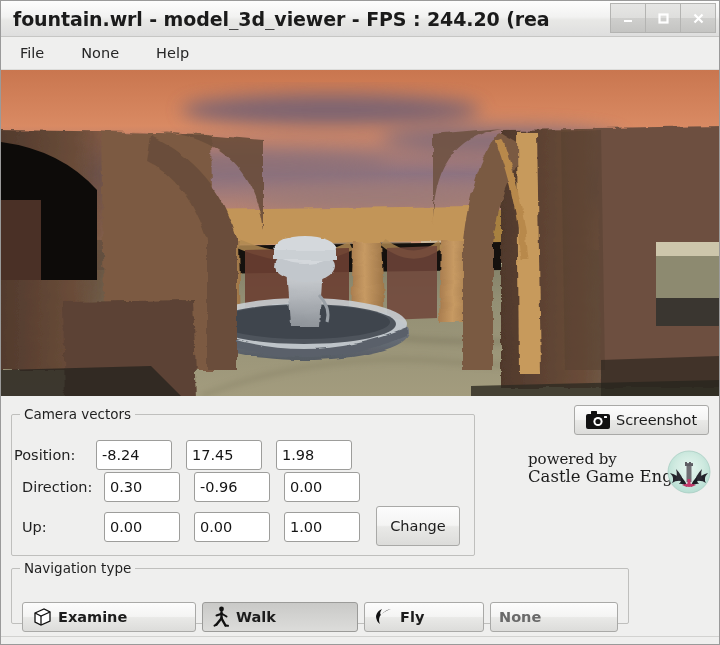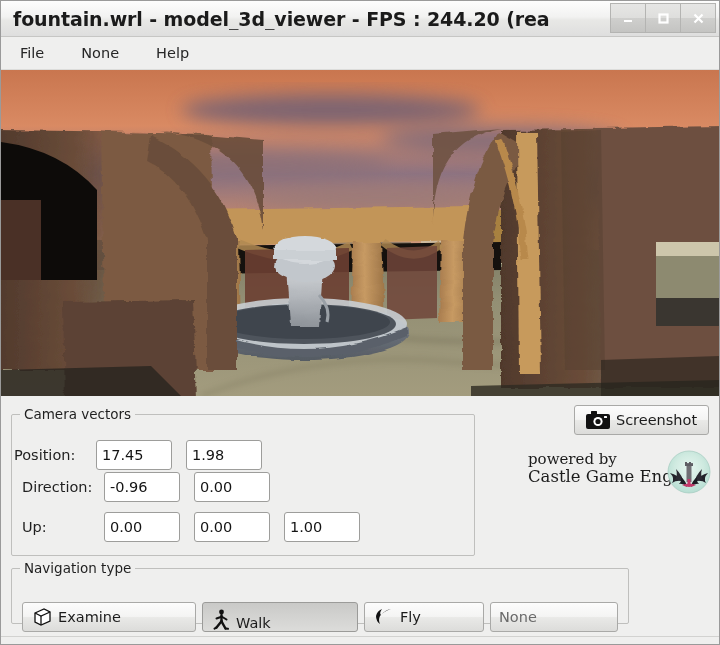--- a/index.html
+++ b/index.html
@@ -196,25 +196,25 @@
 
   .nav-btn {
     position: absolute;
     top: 26px;
     height: 30px;
     gap: 5px;
     padding: 0 8px;
     justify-content: flex-start;
   }
   #nav-examine { left: 10px; width: 174px; }
-  #nav-walk    { left: 190px; width: 156px; align-items: flex-end; }
+  #nav-walk    { left: 190px; width: 156px; }
   #nav-fly     { left: 352px; width: 120px; }
   #nav-none    { left: 478px; width: 128px; }
   .nav-icon { flex: 0 0 auto; display: flex; align-items: center; }
-  .nav-label { font-size: 14.5px; }
+  .nav-label { font-size: 14.5px; font-weight: bold; }
 
   .statusbar {
     position: absolute;
     left: 0; right: 0; bottom: 0;
     height: 7px;
     border-top: 1px solid #d2d2d0;
     background: #efefee;
   }
 </style>
 </head>
@@ -408,37 +408,42 @@
     </svg>
   </div>
 
   <div class="bottom-panel">
 
     <fieldset class="group" id="camera-group">
       <legend>Camera vectors</legend>
 
       <div class="cam-row" style="left:2px; top:10px;margin-top:8px;">
         <span class="cam-label">Position:</span>
+        <input class="cam-input" type="text" value="-8.24" style="">
         <input class="cam-input" type="text" value="17.45" style="">
         <input class="cam-input" type="text" value="1.98" style="">
       </div>
 
       <div class="cam-row" style="left:10px; top:50px;">
         <span class="cam-label">Direction:</span>
+        <input class="cam-input" type="text" value="0.30" style="">
         <input class="cam-input" type="text" value="-0.96" style="">
         <input class="cam-input" type="text" value="0.00" style="">
       </div>
 
       <div class="cam-row" style="left:10px; top:90px;">
         <span class="cam-label">Up:</span>
         <input class="cam-input" type="text" value="0.00" style="">
         <input class="cam-input" type="text" value="0.00" style="">
         <input class="cam-input" type="text" value="1.00" style="">
       </div>
 
+      <div class="btn" id="change-btn">
+        <span>Change</span>
+      </div>
     </fieldset>
 
     <div class="btn" id="screenshot-btn">
       <span style="display:flex;align-items:center;">
         <svg width="24" height="18" viewBox="0 0 24 18">
           <rect x="5" y="0" width="6" height="3" rx="0.5" fill="#111111"></rect>
           <rect x="0" y="3" width="24" height="15" rx="2" fill="#111111"></rect>
           <circle cx="12" cy="10.5" r="4.6" fill="#ffffff"></circle>
           <circle cx="12" cy="10.5" r="2.6" fill="#111111"></circle>
           <rect x="18" y="5" width="3" height="2" rx="0.5" fill="#ffffff"></rect>

